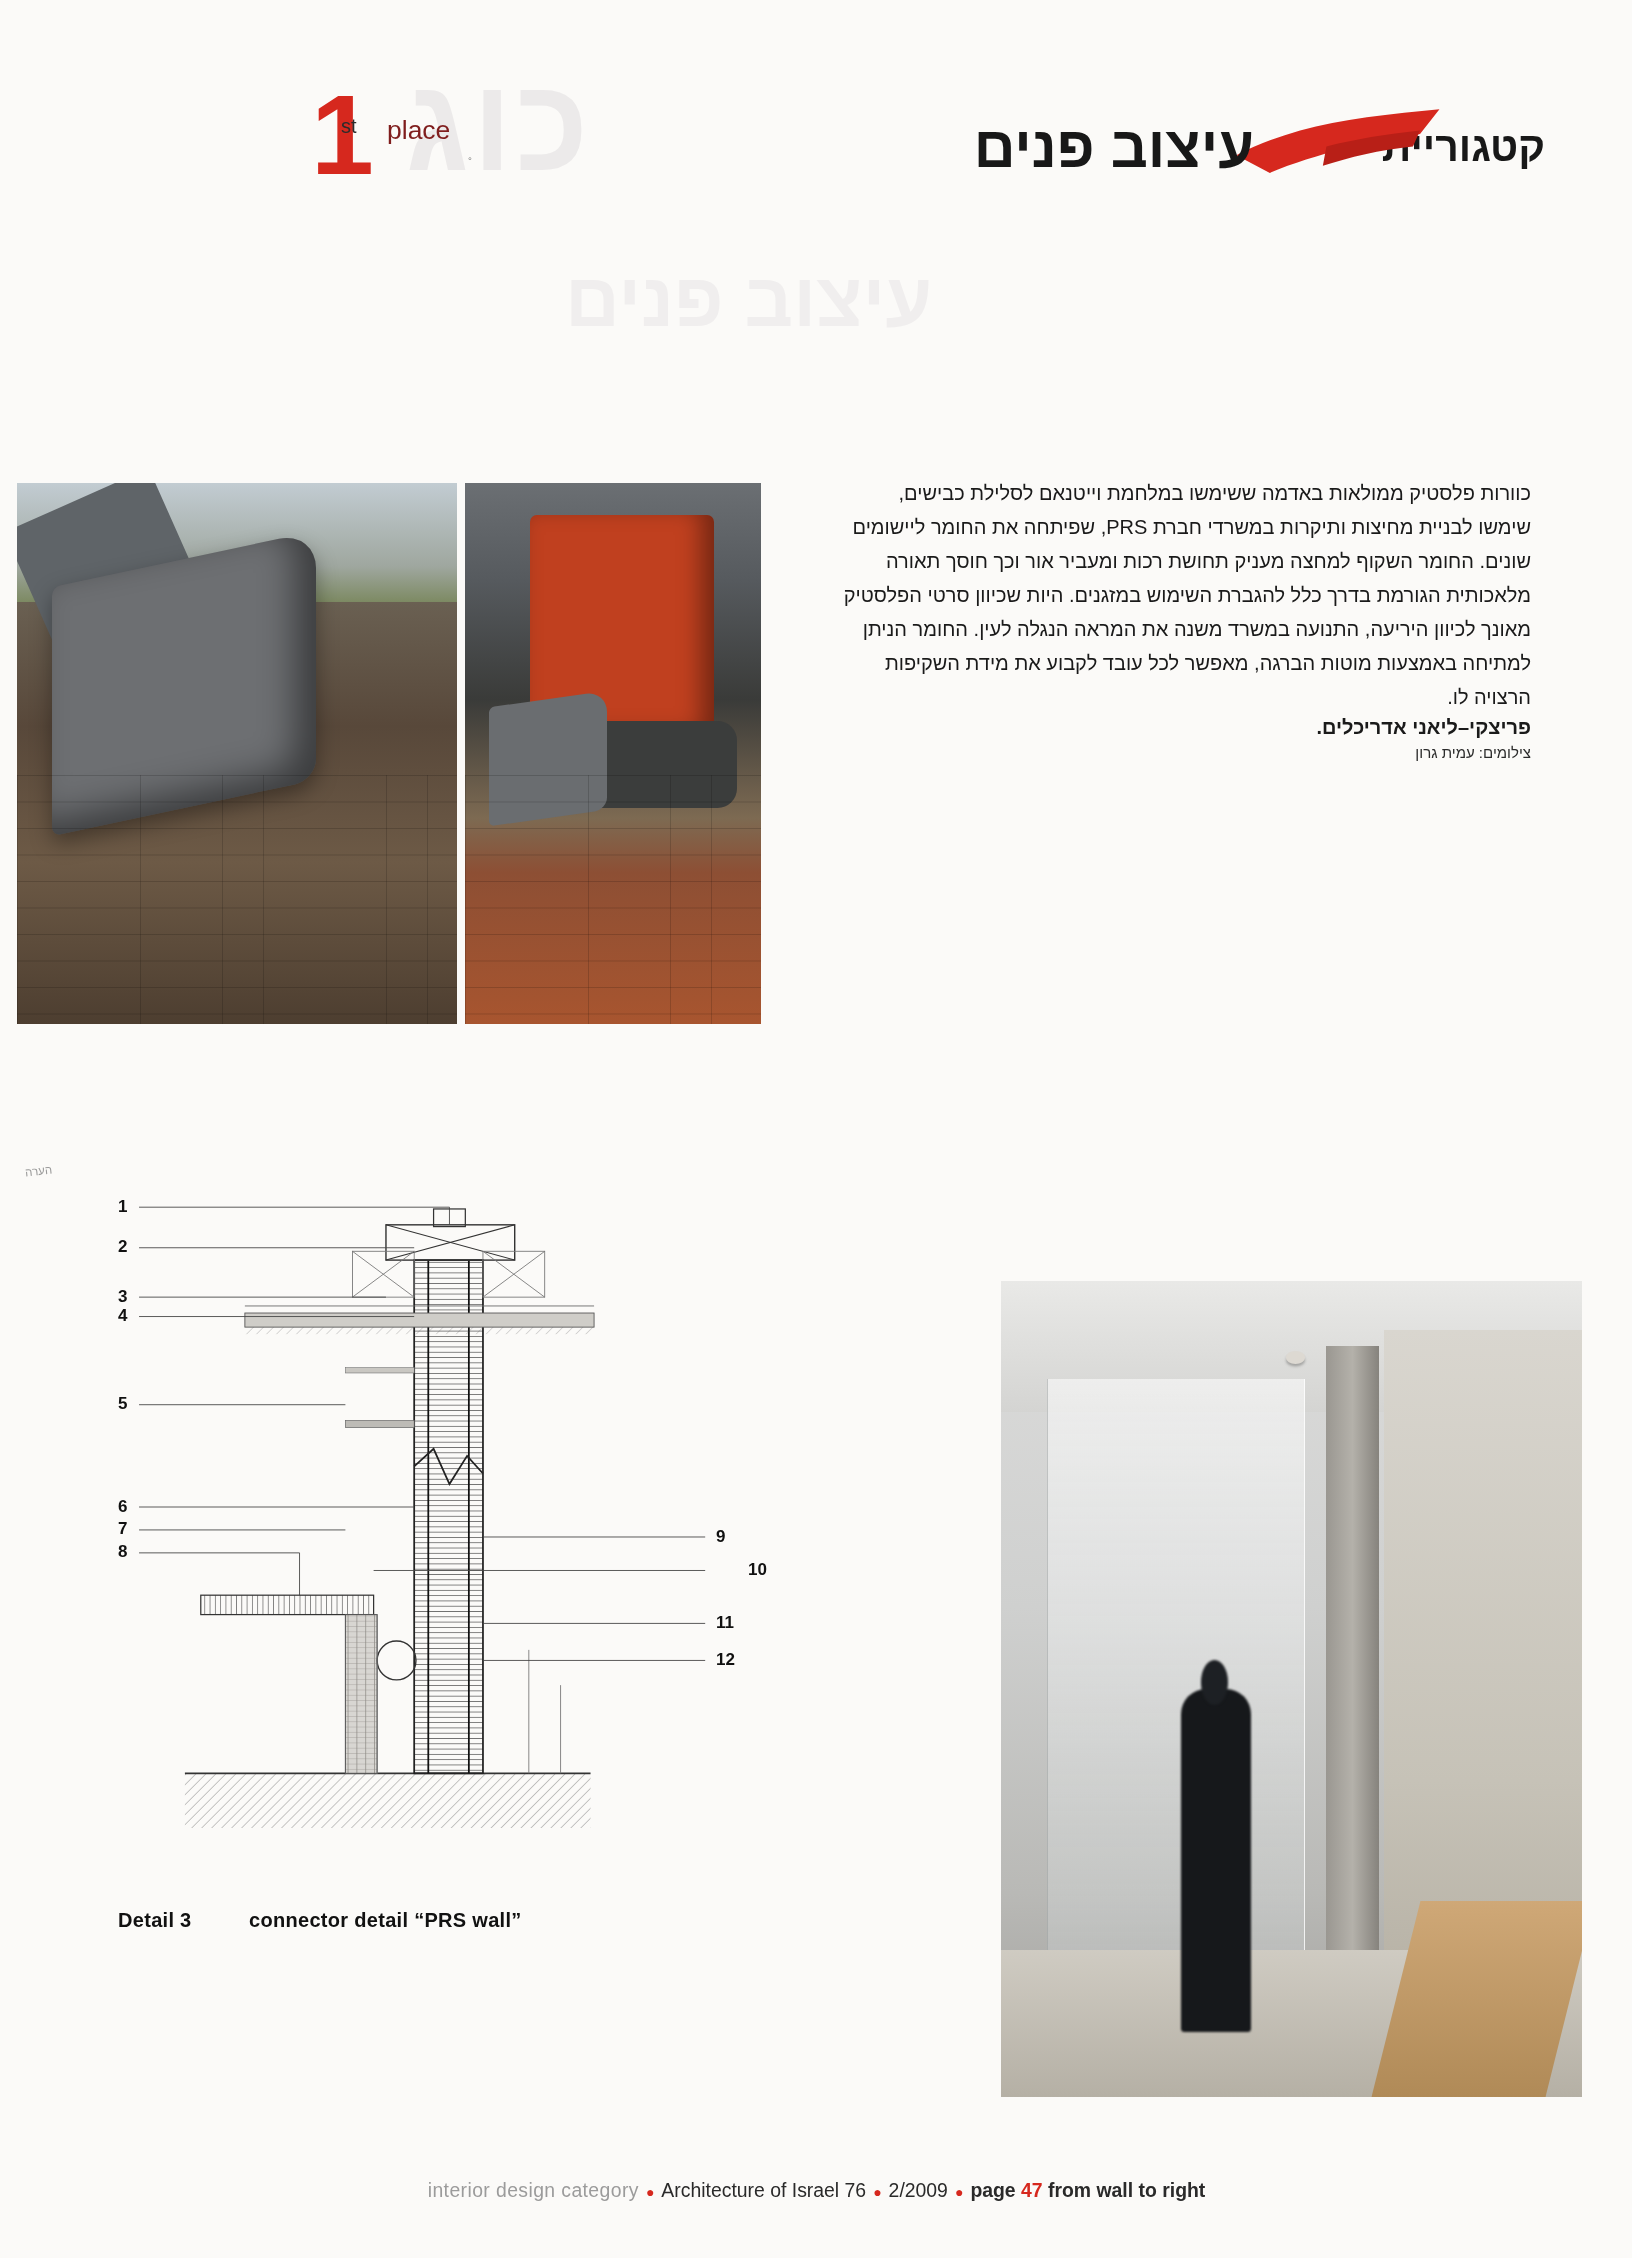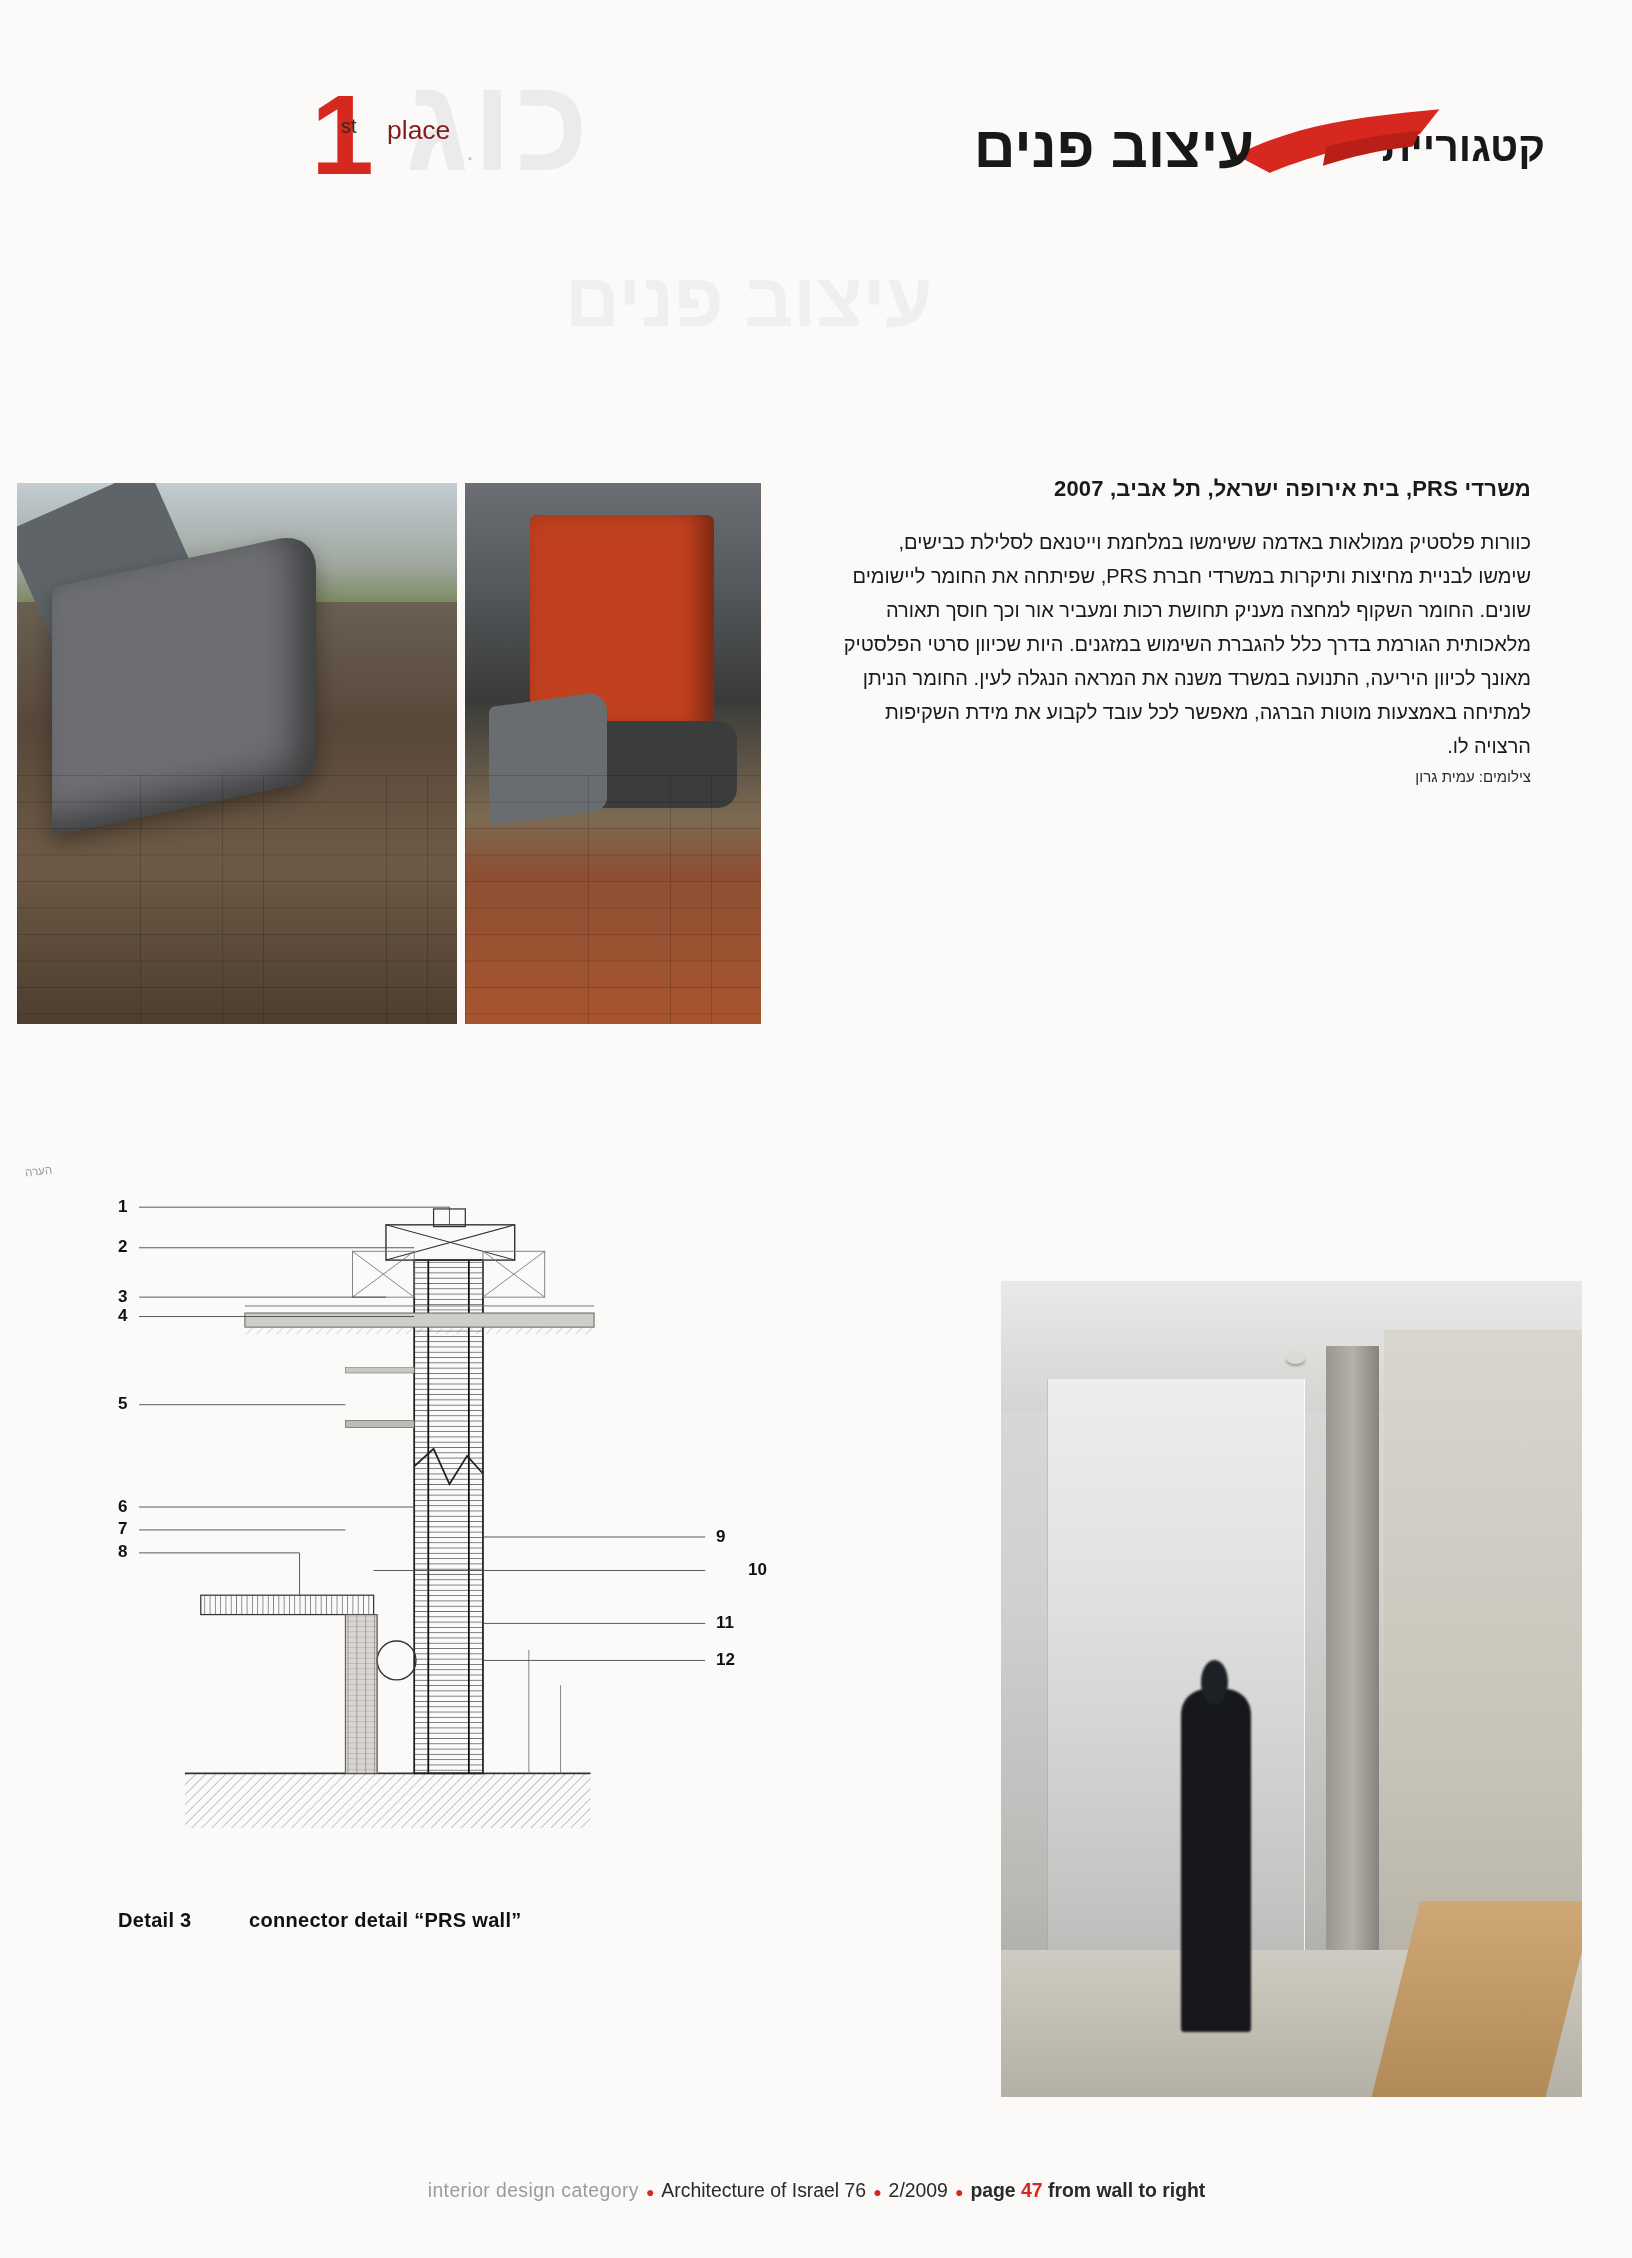--- a/index.html
+++ b/index.html
@@ -430,22 +430,22 @@
   </div>
 
   <div class="photo-b">
     <div class="ph-machine"></div>
     <div class="ph-track"></div>
     <div class="ph-bucket2"></div>
     <div class="ph-grid"></div>
   </div>
 
   <div class="article">
-    <h2>משרדי PRS, בית אירופה ישראל, תל אביב, 2007</h2>
     <p>כוורות פלסטיק ממולאות באדמה ששימשו במלחמת וייטנאם לסלילת כבישים, שימשו לבניית מחיצות ותיקרות במשרדי חברת PRS, שפיתחה את החומר ליישומים שונים. החומר השקוף למחצה מעניק תחושת רכות ומעביר אור  וכך חוסך תאורה מלאכותית הגורמת בדרך כלל להגברת השימוש במזגנים. היות שכיוון סרטי הפלסטיק מאונך לכיוון היריעה, התנועה במשרד משנה את המראה הנגלה לעין. החומר הניתן למתיחה באמצעות מוטות הברגה, מאפשר לכל עובד לקבוע את מידת השקיפות הרצויה לו.</p>
+    <span class="credit-bold">פריצקי–ליאני אדריכלים.</span>
     <div class="photo-credit">צילומים: עמית גרון</div>
   </div>
 
   <div class="scribble">הערה</div>
 
   <div class="detail-wrap">
     <svg class="detail-canvas" viewBox="0 0 880 830">
       <defs>
         <pattern id="hatch" width="8" height="8" patternUnits="userSpaceOnUse" patternTransform="rotate(45)">
           <line x1="0" y1="0" x2="0" y2="8" stroke="#5a5a5a" stroke-width="1"></line>

